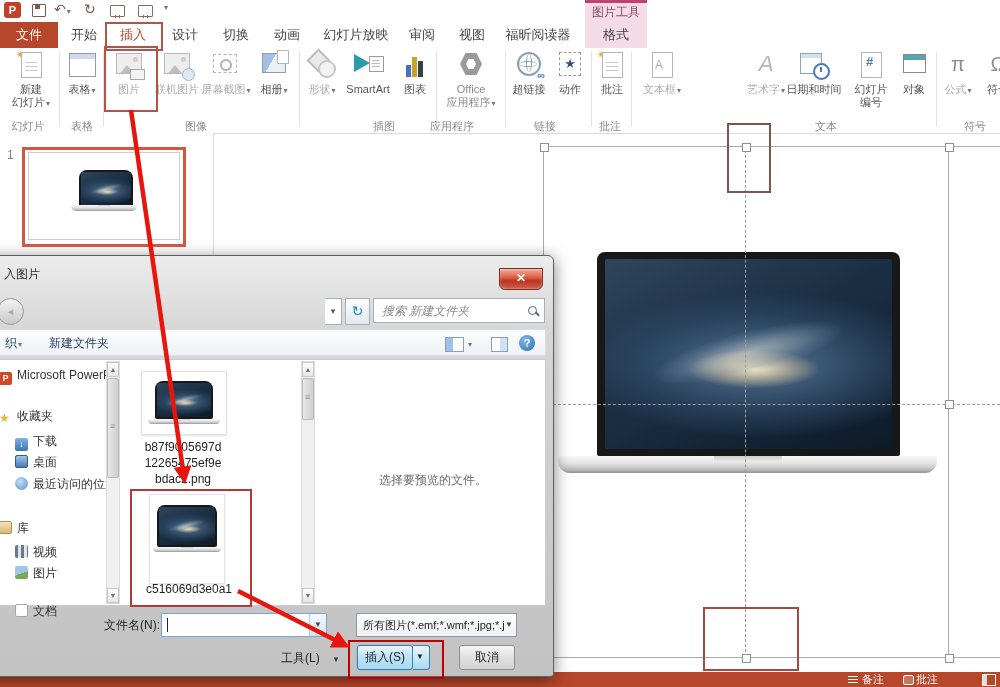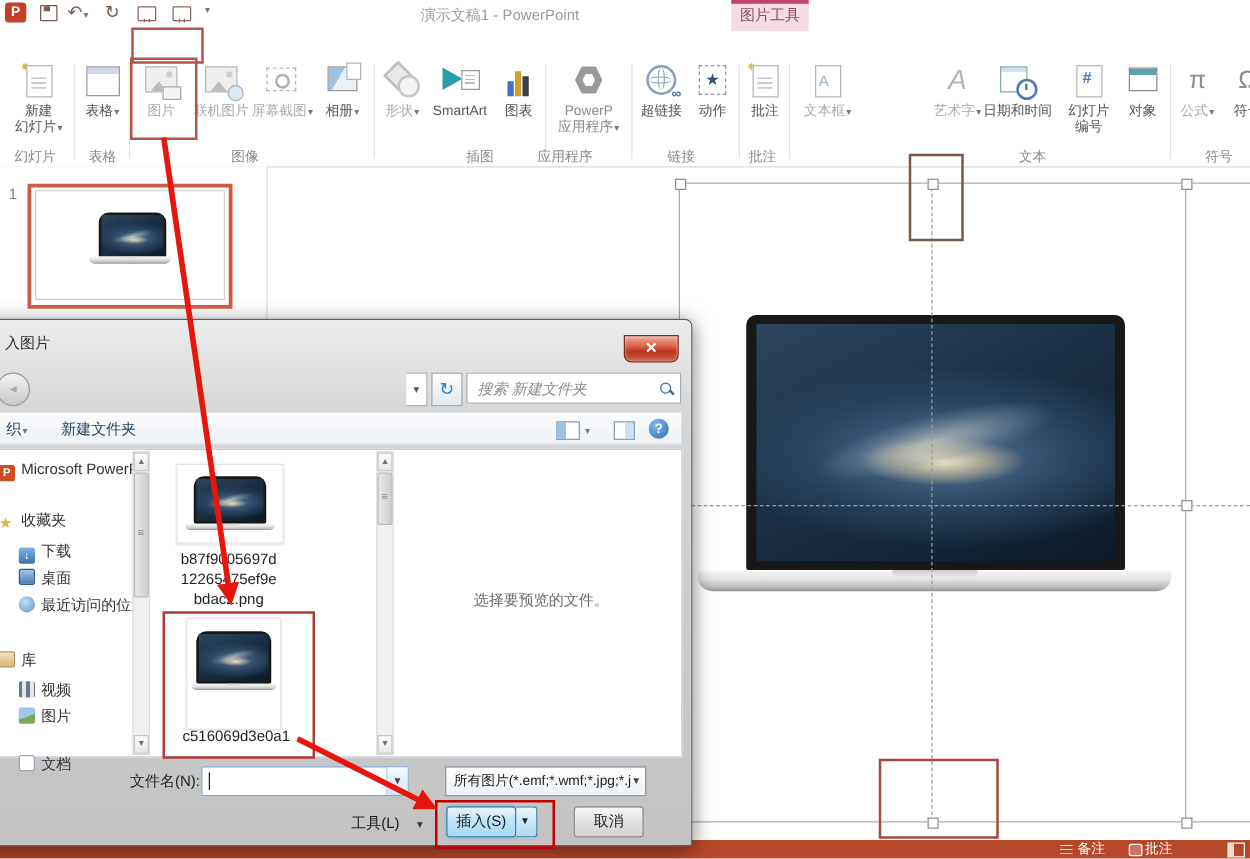--- a/index.html
+++ b/index.html
@@ -174,24 +174,36 @@
 <div id="app">
 
   <div class="titlebar">
     <div class="qat-logo">P</div>
     <div class="qat-save" style="left:32px;"></div>
     <div class="qat-ic drop" style="left:54px;top:1px;">↶</div>
     <div class="qat-ic" style="left:84px;top:1px;">↻</div>
     <div class="qat-box" style="left:110px;"></div>
     <div class="qat-box" style="left:138px;"></div>
     <div class="qat-ic drop" style="left:163px;top:2px;font-size:9px;"></div>
-    <div class="win-title">演示文稿1 - PowerPoint</div>
     <div class="ctx-tool">图片工具</div>
   </div>
 
+  <div class="tabs">
+    <div class="tab tab-file" style="left:0;width:58px;">文件</div>
+    <div class="tab" style="left:62px;width:44px;">开始</div>
+    <div class="tab" style="left:106px;width:54px;color:#b7472a;">插入</div>
+    <div class="tab" style="left:163px;width:44px;">设计</div>
+    <div class="tab" style="left:214px;width:44px;">切换</div>
+    <div class="tab" style="left:265px;width:44px;">动画</div>
+    <div class="tab" style="left:315px;width:82px;">幻灯片放映</div>
+    <div class="tab" style="left:400px;width:44px;">审阅</div>
+    <div class="tab" style="left:450px;width:44px;">视图</div>
+    <div class="tab" style="left:500px;width:76px;">福昕阅读器</div>
+    <div class="tab tab-format" style="left:585px;width:62px;">格式</div>
+  </div>
 
   <div class="ribbon">
     <div class="rbtn" style="left:4px;width:54px;">
       <div class="ric">
           <span class="ic-star">✷</span>
           <div class="ic-page ic-lines"></div>
         </div>
       <div class="lbl">新建</div>
       <div class="drop">幻灯片</div>
     </div>
@@ -252,21 +264,21 @@
           <div class="bar" style="left:14px;height:16px;background:#3a3f4a;"></div>
         </div>
       </div>
       <div class="lbl">图表</div>
     </div>
     <div class="vsep" style="left:436px;"></div>
     <div class="rbtn" style="left:440px;width:62px;color:#8a8a8a;">
       <div class="ric">
           <div class="ic-hex"></div>
         </div>
-      <div class="lbl">PowerP</div>
+      <div class="lbl">Office</div>
       <div class="drop">应用程序</div>
     </div>
     <div class="vsep" style="left:505px;"></div>
     <div class="rbtn" style="left:508px;width:42px;">
       <div class="ric">
           <div class="ic-glob2"></div>
           <span class="ic-chain">∞</span>
         </div>
       <div class="lbl">超链接</div>
     </div>

